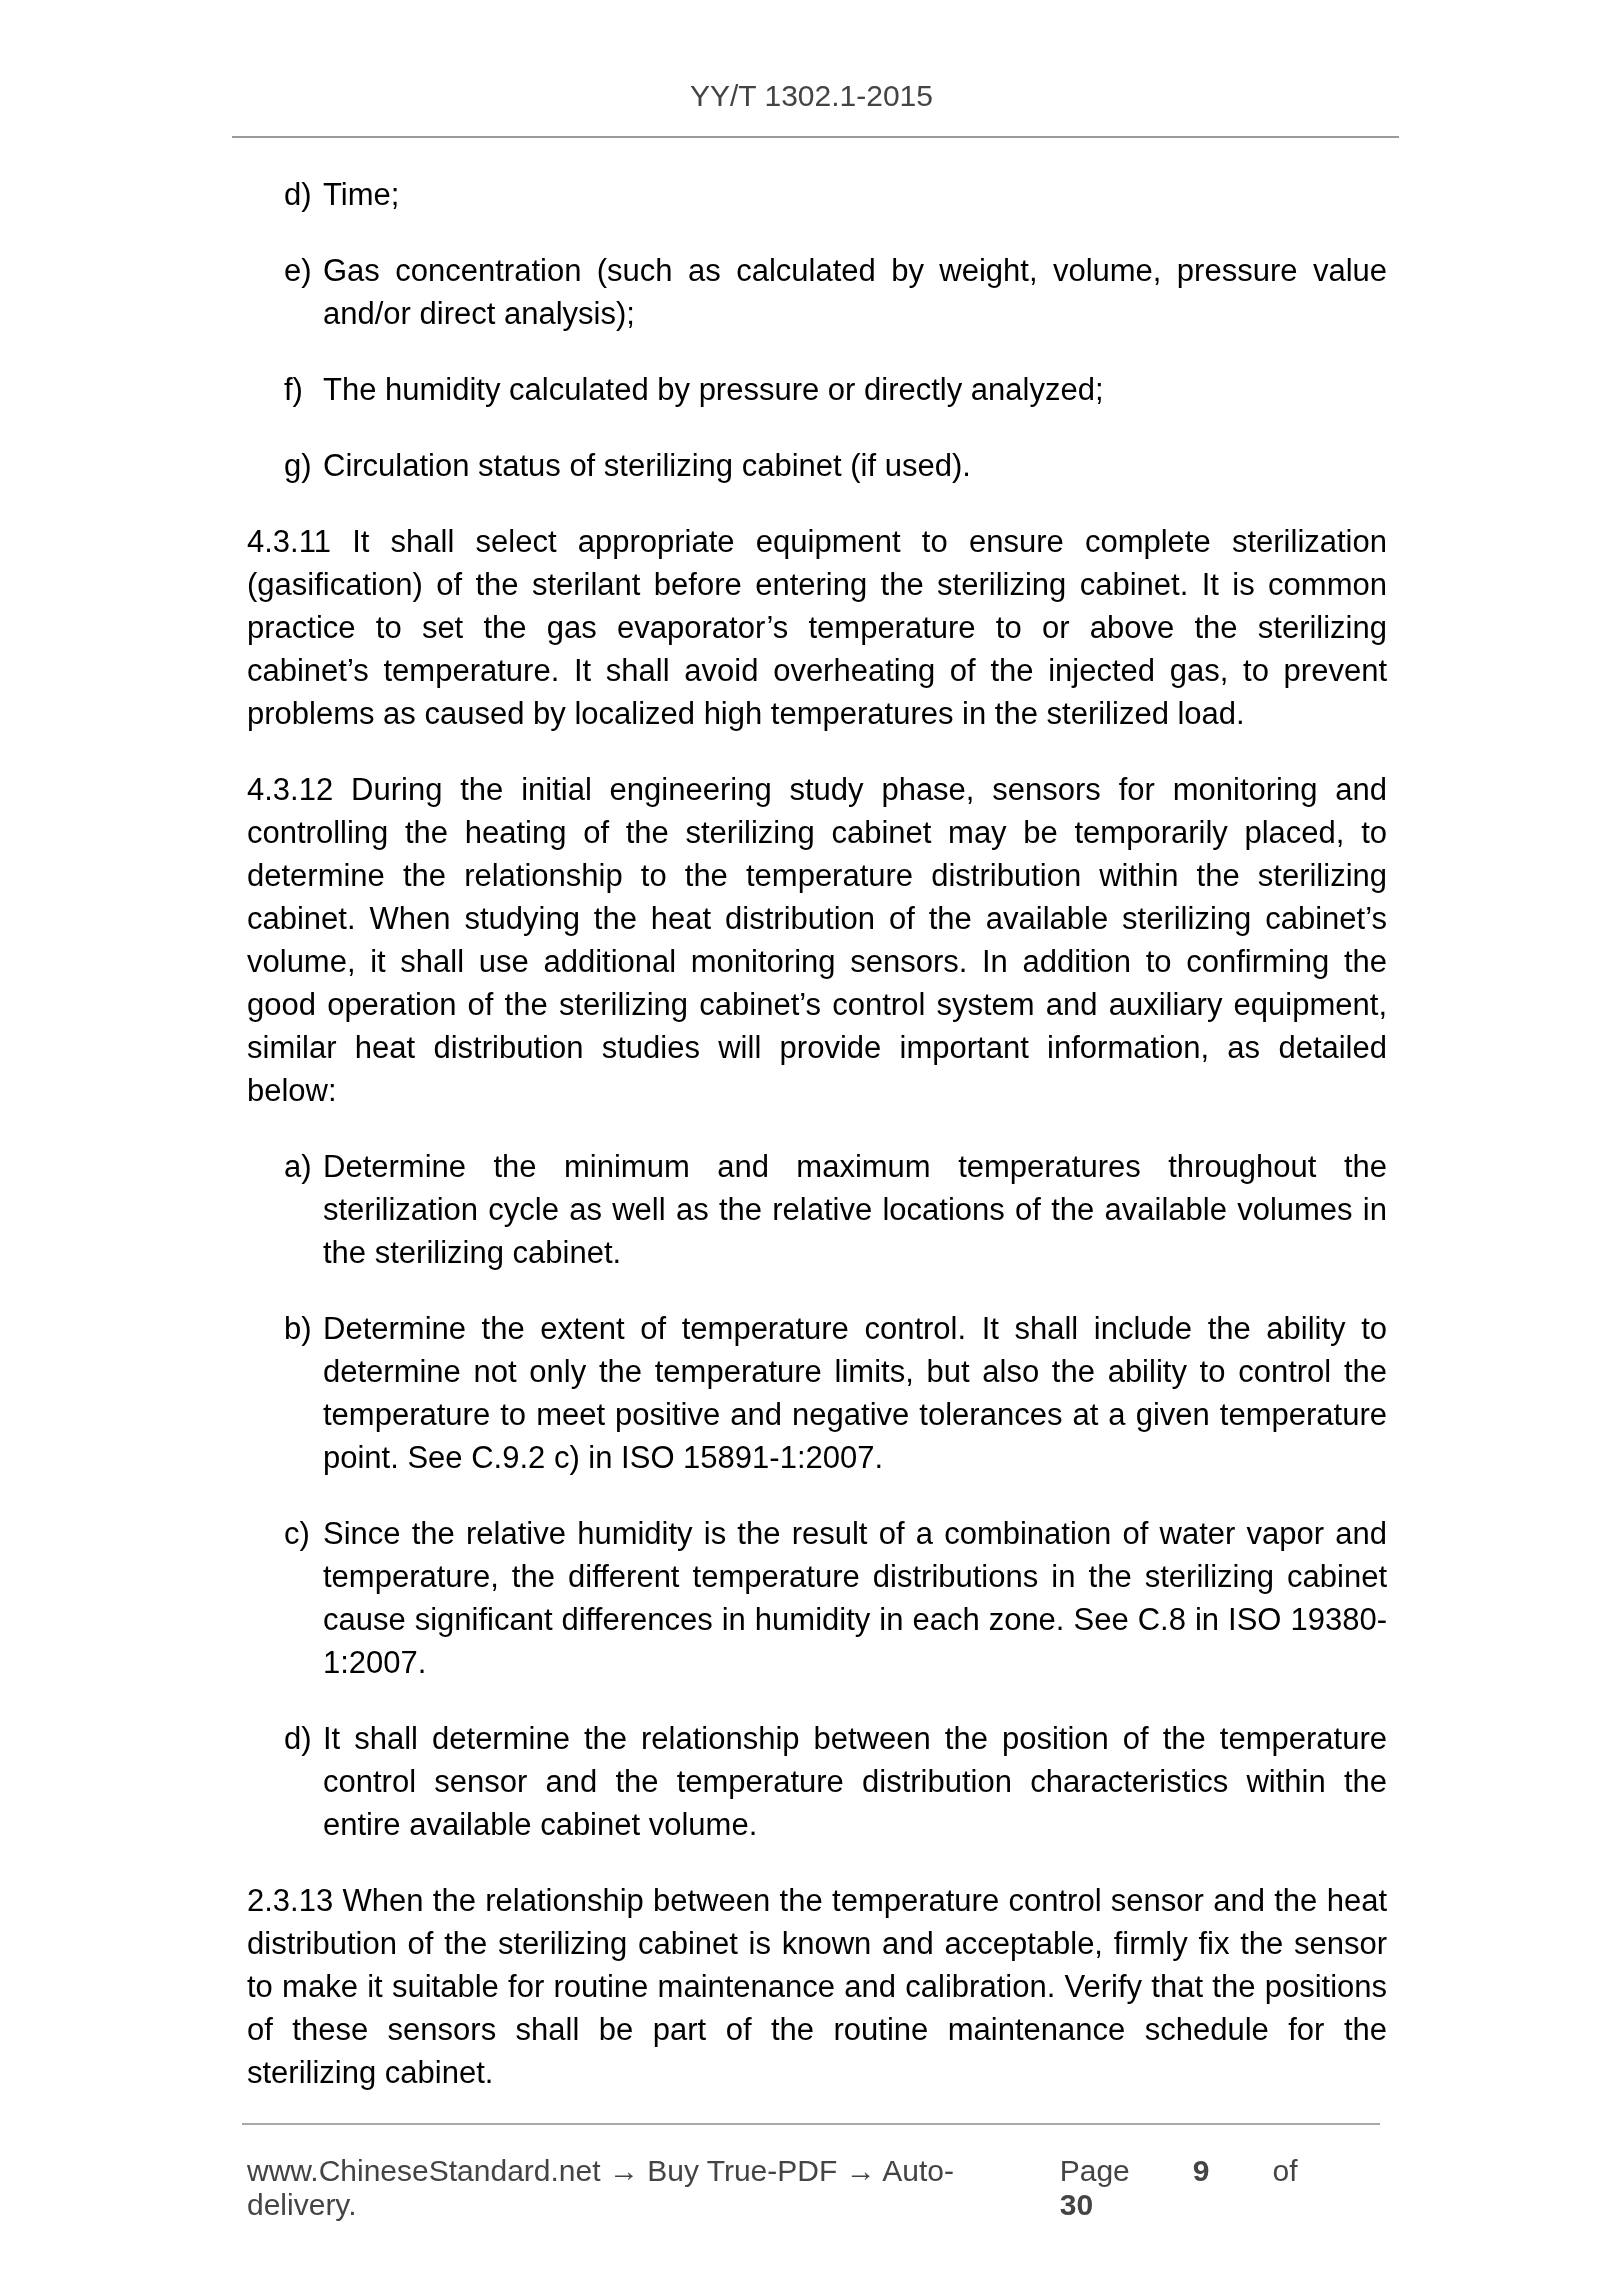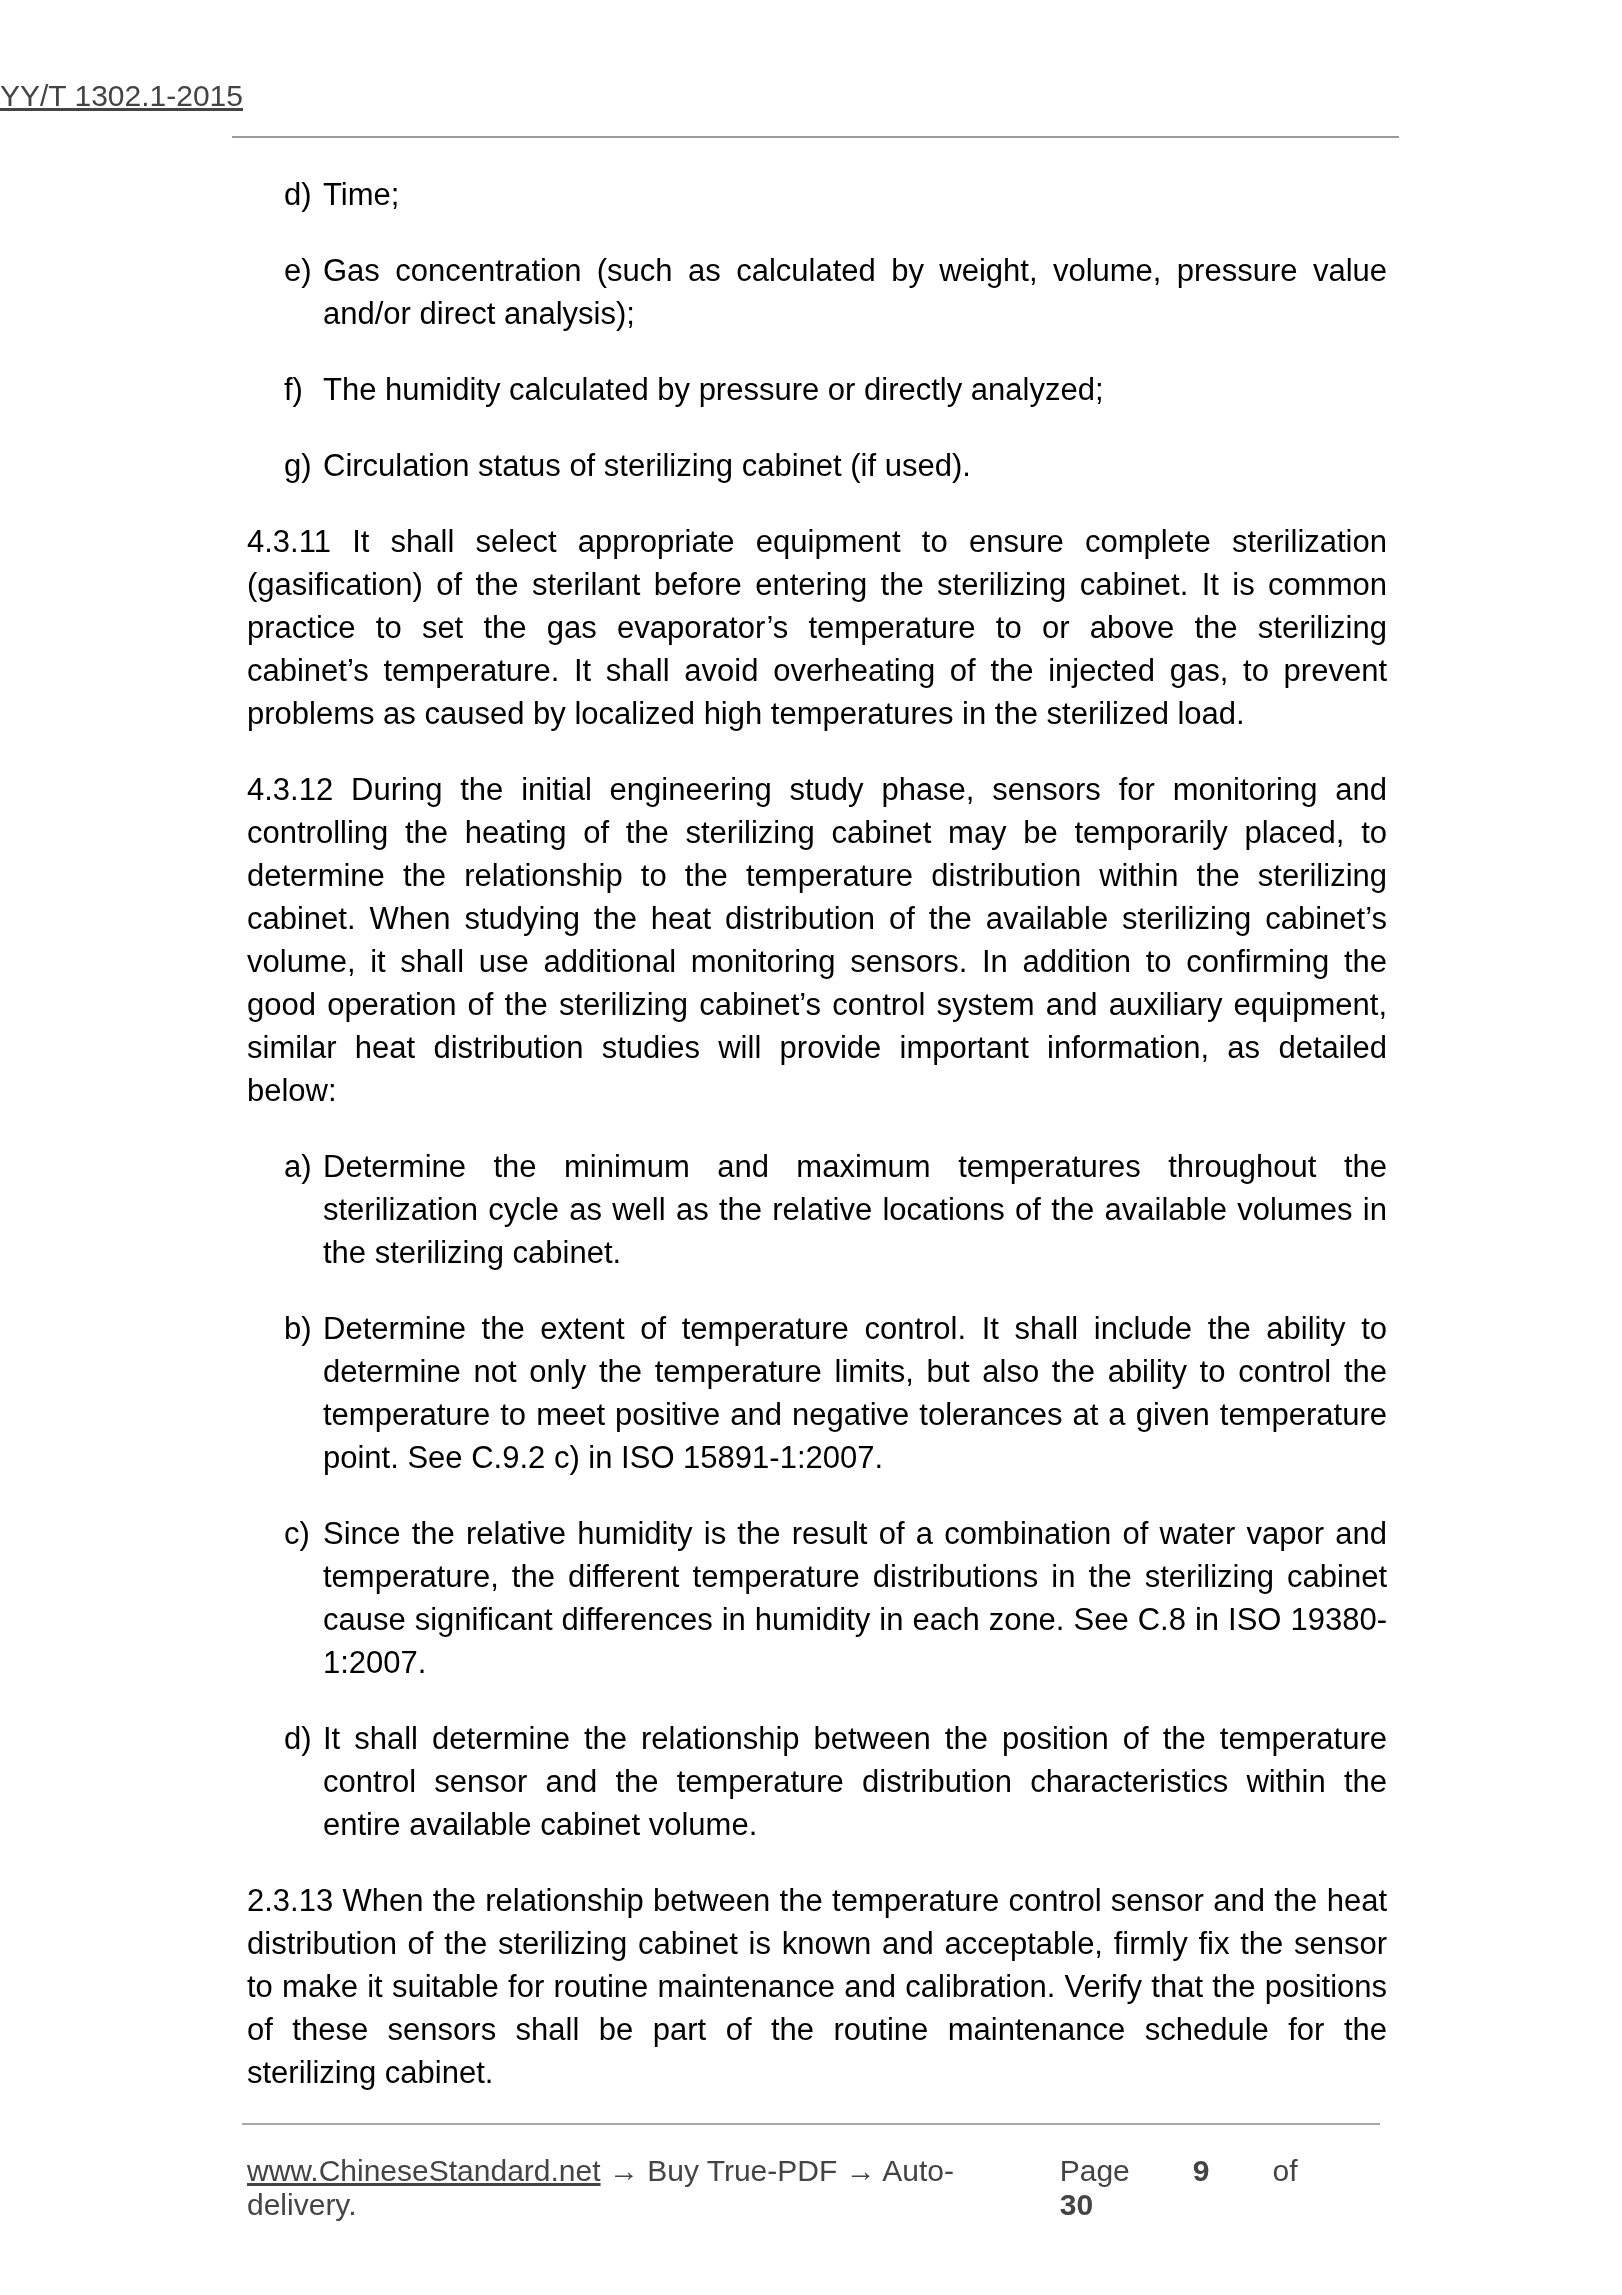--- a/index.html
+++ b/index.html
@@ -1,30 +1,30 @@
 <!DOCTYPE html>
 <html style="font-size:13.3px"><head>
 <meta charset="utf-8">
 <style>
   html, body { margin: 0; padding: 0; background: #ffffff; }
   body { width: 1623px; height: 2295px; position: relative; overflow: hidden;
          font-family: "Liberation Sans", sans-serif; color: #000; }
-  .header-title { position: absolute; top: 79px; left: 0; width: 1623px; text-align: left;
-                  font-size: 30px; color: #444; text-decoration: underline; }
+  .header-title { position: absolute; top: 79px; left: 0; width: 1623px; text-align: center;
+                  font-size: 30px; color: #444; }
   .header-rule { position: absolute; top: 136px; left: 232px; width: 1167px; height: 1.7px; background: #9a9a9a; }
   .content { position: absolute; top: 173px; left: 247px; width: 1140px;
              font-size: 31px; line-height: 43px; }
   .para { text-align: justify; margin: 0 0 33px 0; }
   .para .num { font-weight: normal; }
   .item { position: relative; padding-left: 76px; text-align: justify; margin: 0 0 33px 0; }
   .item .marker { position: absolute; left: 37px; top: 0; }
   .footer-rule { position: absolute; top: 2123px; left: 242px; width: 1138px; height: 1.7px; background: #a8a8a8; }
   .footer { position: absolute; top: 2154px; left: 247px; width: 1129px; font-size: 30px; color: #444;
             display: flex; justify-content: space-between; }
-  .footer a { color: #444; text-decoration: underline; }
+  .footer a { color: #444; }
   .footer .bold { font-weight: bold; }
   .footer .pg span { margin-right: 6.7px; margin-left: 48px; }
 </style>
 </head>
 <body>
 
 <div class="header-title">YY/T 1302.1-2015</div>
 <div class="header-rule"></div>
 
 <div class="content">

